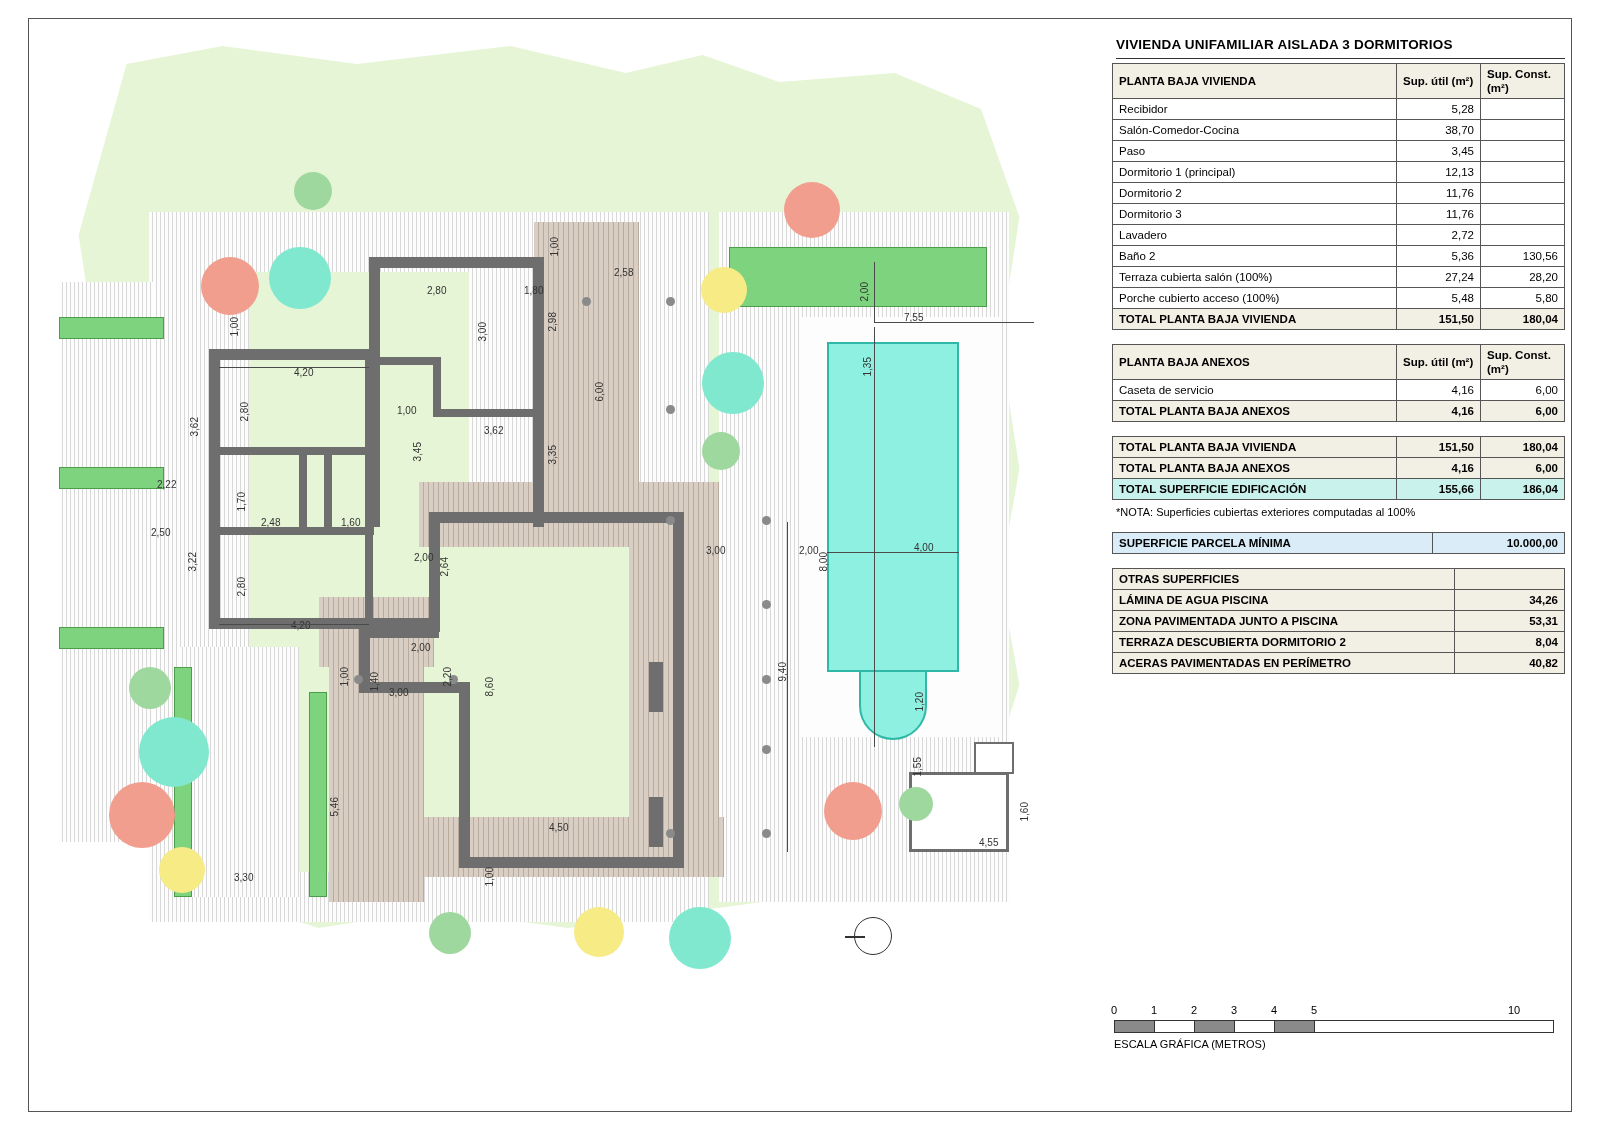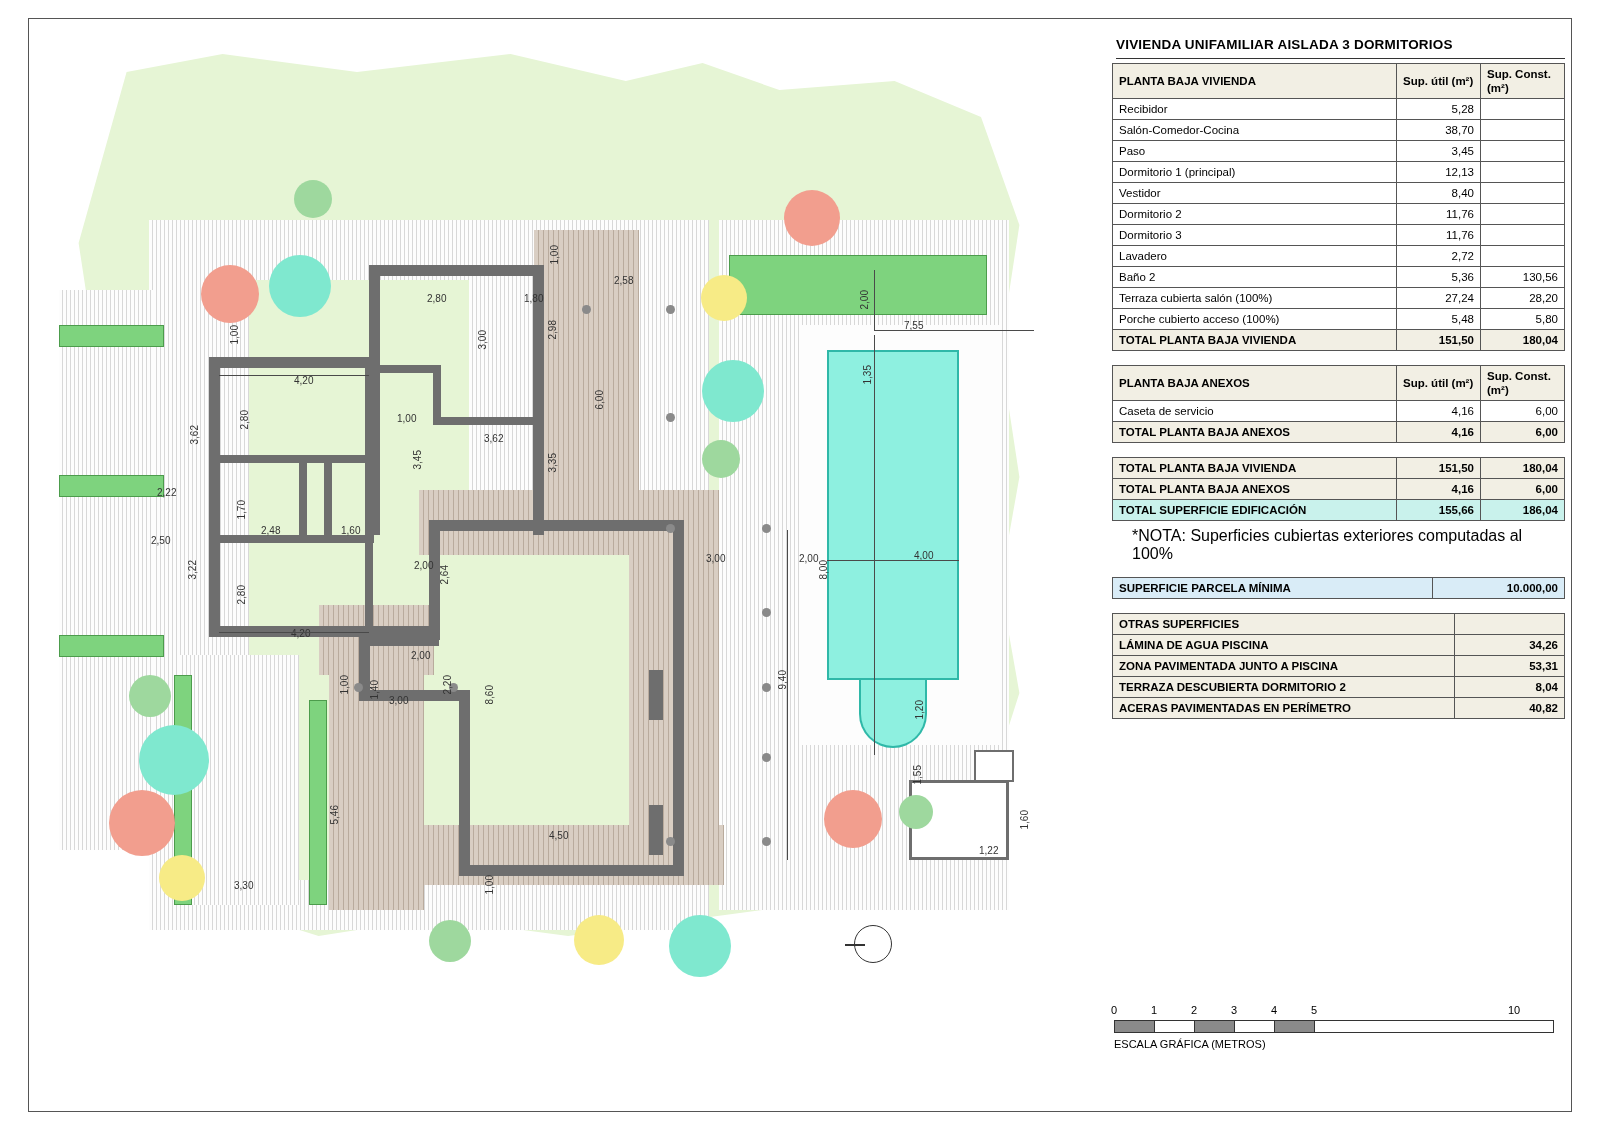--- a/index.html
+++ b/index.html
@@ -10,21 +10,21 @@
     font-family:"Liberation Sans", sans-serif;
     overflow:hidden;
     position:relative;
   }
   #sheet {
     position:absolute; left:28px; top:18px; width:1544px; height:1094px;
     border:1px solid #555; background:#fff;
   }
   
   #drawing {
-    position:absolute; left:0; top:16px; width:1075px; height:1092px;
+    position:absolute; left:0; top:8px; width:1075px; height:1092px;
     overflow:hidden;
   }
   .plot {
     position:absolute; left:40px; top:10px; width:960px; height:900px;
     background:#e6f5d5;
     clip-path: polygon(6% 3%, 16% 1%, 30% 3%, 46% 1%, 58% 4%, 66% 2%, 74% 5%, 86% 4%, 95% 8%,
       99% 20%, 97% 34%, 99% 48%, 97% 60%, 99% 72%, 96% 82%, 90% 90%, 80% 95%, 66% 97%,
       52% 99%, 38% 97%, 26% 99%, 14% 95%, 6% 88%, 2% 76%, 4% 62%, 1% 50%, 3% 36%, 1% 22%);
   }
   
@@ -66,21 +66,21 @@
     border:1px solid #555; padding:3px 6px; font-size:11.5px; line-height:14px;
     vertical-align:middle;
   }
   table.t th { background:#f2efe4; font-weight:bold; text-align:left; font-size:11.5px; }
   .num { text-align:right; width:84px; }
   .hdrnum { text-align:center; width:84px; }
   .bold td { font-weight:bold; background:#f2efe4; }
   .lblcell { width:auto; }
   .row-blue td { background:#d9ecf7; font-weight:bold; }
   .row-cyan td { background:#c9f2ec; font-weight:bold; }
-  .note { font-size:16px; margin:-8px 0 14px 20px; }
+  .note { font-size:11px; margin:-8px 0 14px 4px; }
   .row-beige td { background:#f2efe4; font-weight:bold; }
   
   #scalewrap { position:absolute; left:1085px; top:985px; width:440px; }
   #scaleticks { position:relative; height:16px; }
   #scaleticks span { position:absolute; font-size:11px; transform:translateX(-50%); }
   #scalebar { position:relative; height:13px; border:1px solid #333; display:flex; }
   #scalebar div { height:100%; border-right:1px solid #333; }
   #scalebar div:last-child { border-right:none; }
   .sfill { background:#8a8a8a; }
   .sempty { background:#fff; }
@@ -222,21 +222,21 @@
     <div class="dim v" style="left:413px; top:640px;">2,20</div>
     <div class="dim v" style="left:455px; top:650px;">8,60</div>
     <div class="dim v" style="left:748px; top:635px;">9,40</div>
     <div class="dim" style="left:360px; top:660px;">3,00</div>
     <div class="dim v" style="left:300px; top:770px;">5,46</div>
     <div class="dim v" style="left:883px; top:730px;">1,55</div>
     <div class="dim v" style="left:885px; top:665px;">1,20</div>
     <div class="dim" style="left:520px; top:795px;">4,50</div>
     <div class="dim v" style="left:455px; top:840px;">1,00</div>
     <div class="dim" style="left:205px; top:845px;">3,30</div>
-    <div class="dim" style="left:950px; top:810px;">1,22</div>
+    <div class="dim" style="left:950px; top:810px;">4,55</div>
     <div class="dim v" style="left:990px; top:775px;">1,60</div>
 
     <div class="dimline v" style="left:845px; top:235px; height:60px;"></div>
     <div class="dimline h" style="left:845px; top:295px; width:160px;"></div>
     <div class="dimline v" style="left:845px; top:300px; height:420px;"></div>
     <div class="dimline h" style="left:798px; top:525px; width:132px;"></div>
     <div class="dimline v" style="left:758px; top:495px; height:330px;"></div>
     <div class="dimline h" style="left:190px; top:340px; width:150px;"></div>
     <div class="dimline h" style="left:190px; top:597px; width:150px;"></div>
   </div>
@@ -263,25 +263,20 @@
         <td class="num"></td>
       </tr>
       <tr>
         <td>Paso</td>
         <td class="num">3,45</td>
         <td class="num"></td>
       </tr>
       <tr>
         <td>Dormitorio 1 (principal)</td>
         <td class="num">12,13</td>
-        <td class="num"></td>
-      </tr>
-      <tr>
-        <td>Vestidor</td>
-        <td class="num">8,40</td>
         <td class="num"></td>
       </tr>
       <tr>
         <td>Dormitorio 2</td>
         <td class="num">11,76</td>
         <td class="num"></td>
       </tr>
       <tr>
         <td>Dormitorio 3</td>
         <td class="num">11,76</td>

